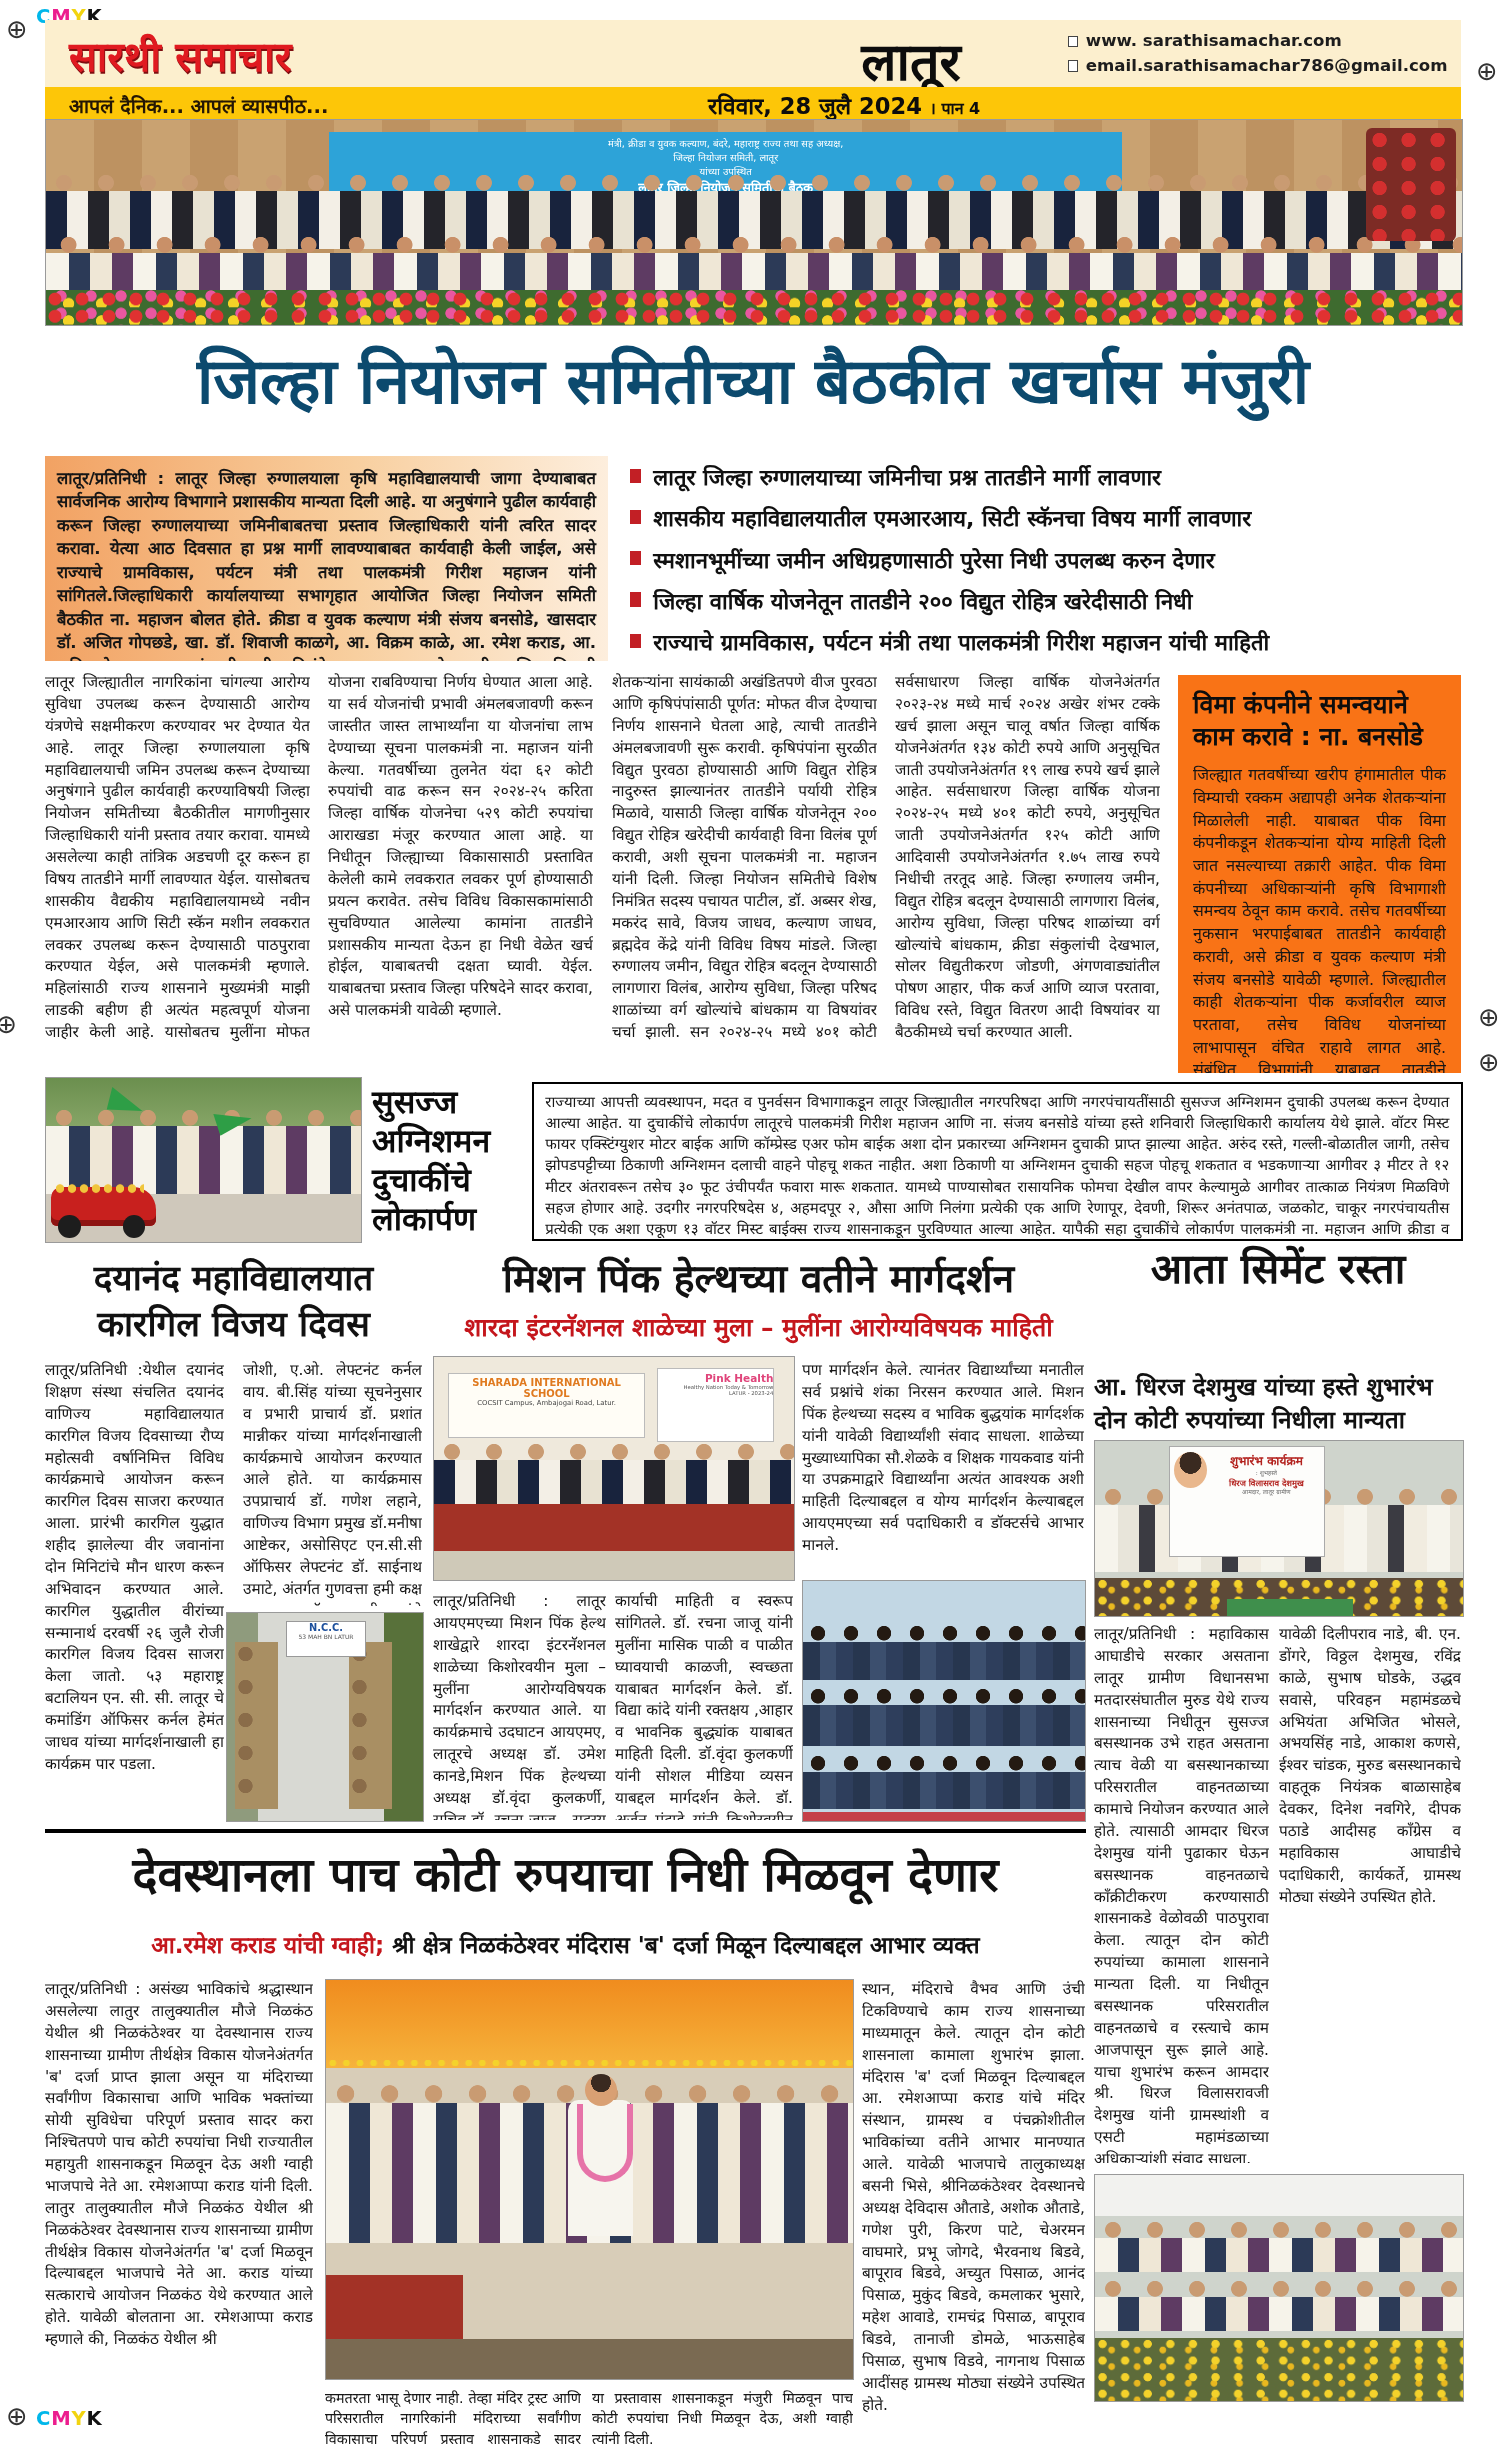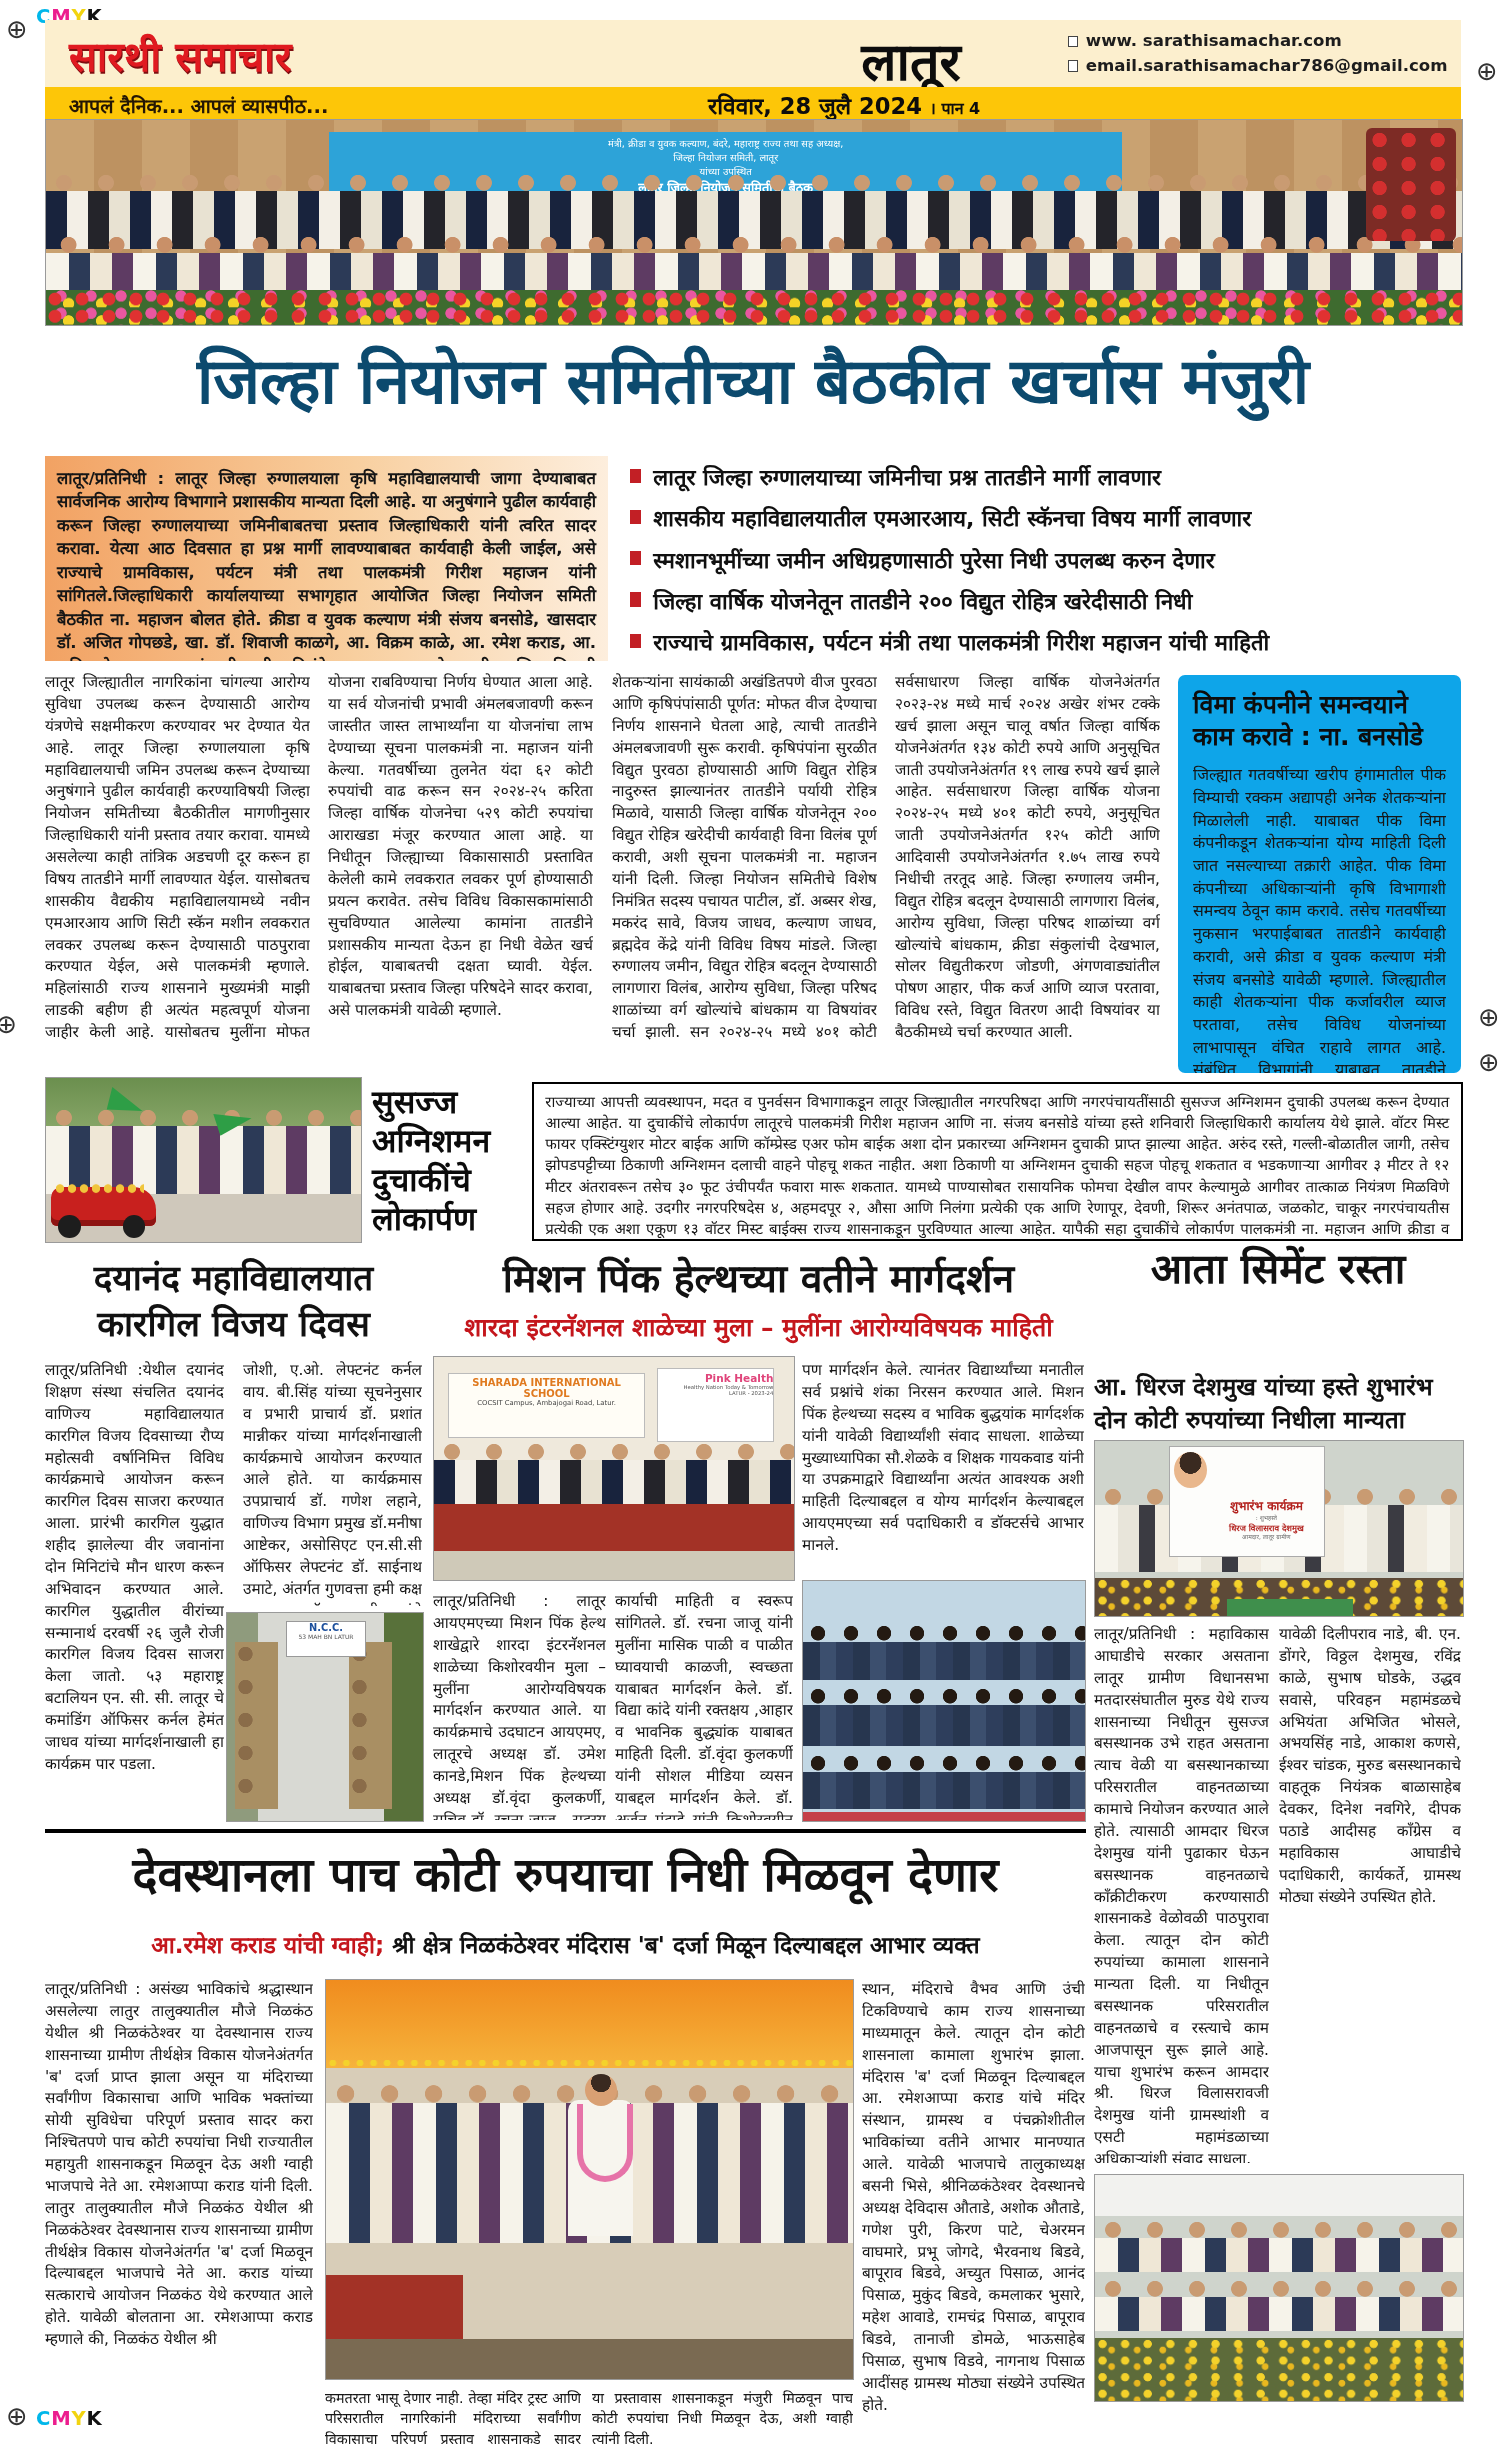--- a/index.html
+++ b/index.html
@@ -44,21 +44,21 @@
   .flag{position:absolute;width:0;height:0;border-top:16.6px solid transparent;border-bottom:7.5px solid transparent;border-left:35px solid #2e9e46;}
 
   
   .main-headline{left:45px;top:336px;width:1416px;font-size:63px;font-weight:800;color:#0c4a6e;text-align:center;white-space:nowrap;}
   .leadbox{left:45px;top:456px;width:539px;height:184px;padding:10.5px 12px;background:linear-gradient(90deg,#f2a263,#f8cf9f 55%,#fdeedd);
            font-size:16.6px;font-weight:700;}
   .bullet-row{display:flex;align-items:flex-start;margin-bottom:11.3px;}
   .bullet-sq{flex:0 0 auto;width:11.3px;height:14.3px;background:#c21f25;margin:7.5px 12px 0 0;}
   .bullet-txt{font-size:22px;font-weight:700;color:#101010;white-space:nowrap;}
   .bodycol{top:672px;height:371px;width:265px;font-size:15.4px;}
-  .sidebox{left:1178px;top:675px;width:283px;height:398px;background:#0ea5e9;padding:0;box-sizing:border-box;border-radius:7px;}
+  .sidebox{left:1178px;top:675px;width:283px;height:398px;background:#f97316;padding:0;box-sizing:border-box;}
   .sidebox-inner{padding:13.6px 15px;}
   .sidebox h3{margin:0 0 10.5px 0;font-size:25px;line-height:1.3;font-weight:800;color:#0d0d0d;}
   .sidebox p{margin:0;font-size:16px;}
 
   
   .fb-kicker{left:372px;top:1083px;width:151px;font-size:32px;font-weight:800;line-height:1.22;color:#0b0b0b;}
   .fb-box{left:532px;top:1082px;width:904px;height:140px;border:2.3px solid #000;padding:7.5px 11.3px;font-size:15px;}
 
   
   .kargil-hl{left:45px;top:1256px;width:377px;font-size:35px;font-weight:800;line-height:1.3;text-align:center;}
@@ -237,21 +237,21 @@
   </div>
   <div class="abs murud-sub" style="top:1369px;">आ. धिरज देशमुख यांच्या हस्ते शुभारंभ</div>
   <div class="abs murud-sub" style="top:1402px;">दोन कोटी रुपयांच्या निधीला मान्यता</div>
   <div class="abs photo" style="left:1094px;top:1440px;width:368px;height:175px;background:#cfd4cc;">
     <div class="abs" style="left:0;right:0;top:26%;height:52%;">
         <div class="heads"></div>
         <div class="torsos" style="height:74%;background:repeating-linear-gradient(90deg,#f6f4ec 0 22.6px,#e8e5da 22.6px 44px,#3b3b42 44px 60px,#f1ece0 60px 83px);"></div>
       </div>
     <div class="abs" style="left:20%;top:3%;width:42%;height:62%;background:#fdfdfb;border:0.8px solid #aaa;">
       <div class="abs" style="left:4.5px;top:4.5px;width:33px;height:36px;border-radius:50%;background:radial-gradient(circle at 50% 30%,#3a2a20 0 36%,#e9b78c 37%);"></div>
-      <div class="abs" style="left:42px;top:4.5px;right:3px;text-align:center;margin-top:45px;">
+      <div class="abs" style="left:42px;top:4.5px;right:3px;text-align:center;">
         <div style="font-size:12px;font-weight:800;color:#b3231f;">शुभारंभ कार्यक्रम</div>
         <div style="font-size:6px;color:#666;">: शुभहस्ते</div>
         <div style="font-size:8.3px;font-weight:700;color:#b3231f;">धिरज विलासराव देशमुख</div>
         <div style="font-size:6px;color:#666;">आमदार, लातूर ग्रामीण</div>
       </div>
     </div>
     <div class="abs petals" style="left:0;right:0;bottom:0;height:22%;"></div>
     <div class="abs" style="left:36%;bottom:0;width:34%;height:10%;background:#3f8f4c;"></div>
   </div>
   <div class="abs jtxt smallcol" style="left:1094px;top:1624px;width:175px;height:539px;">लातूर/प्रतिनिधी : महाविकास आघाडीचे सरकार असताना लातूर ग्रामीण विधानसभा मतदारसंघातील मुरुड येथे राज्य शासनाच्या निधीतून सुसज्ज बसस्थानक उभे राहत असताना त्याच वेळी या बसस्थानकाच्या परिसरातील वाहनतळाच्या कामाचे नियोजन करण्यात आले होते. त्यासाठी आमदार धिरज देशमुख यांनी पुढाकार घेऊन बसस्थानक वाहनतळाचे काँक्रीटीकरण करण्यासाठी शासनाकडे वेळोवळी पाठपुरावा केला. त्यातून दोन कोटी रुपयांच्या कामाला शासनाने मान्यता दिली. या निधीतून बसस्थानक परिसरातील वाहनतळाचे व रस्त्याचे काम आजपासून सुरू झाले आहे. याचा शुभारंभ करून आमदार श्री. धिरज विलासरावजी देशमुख यांनी ग्रामस्थांशी व एसटी महामंडळाच्या अधिकाऱ्यांशी संवाद साधला.</div>

